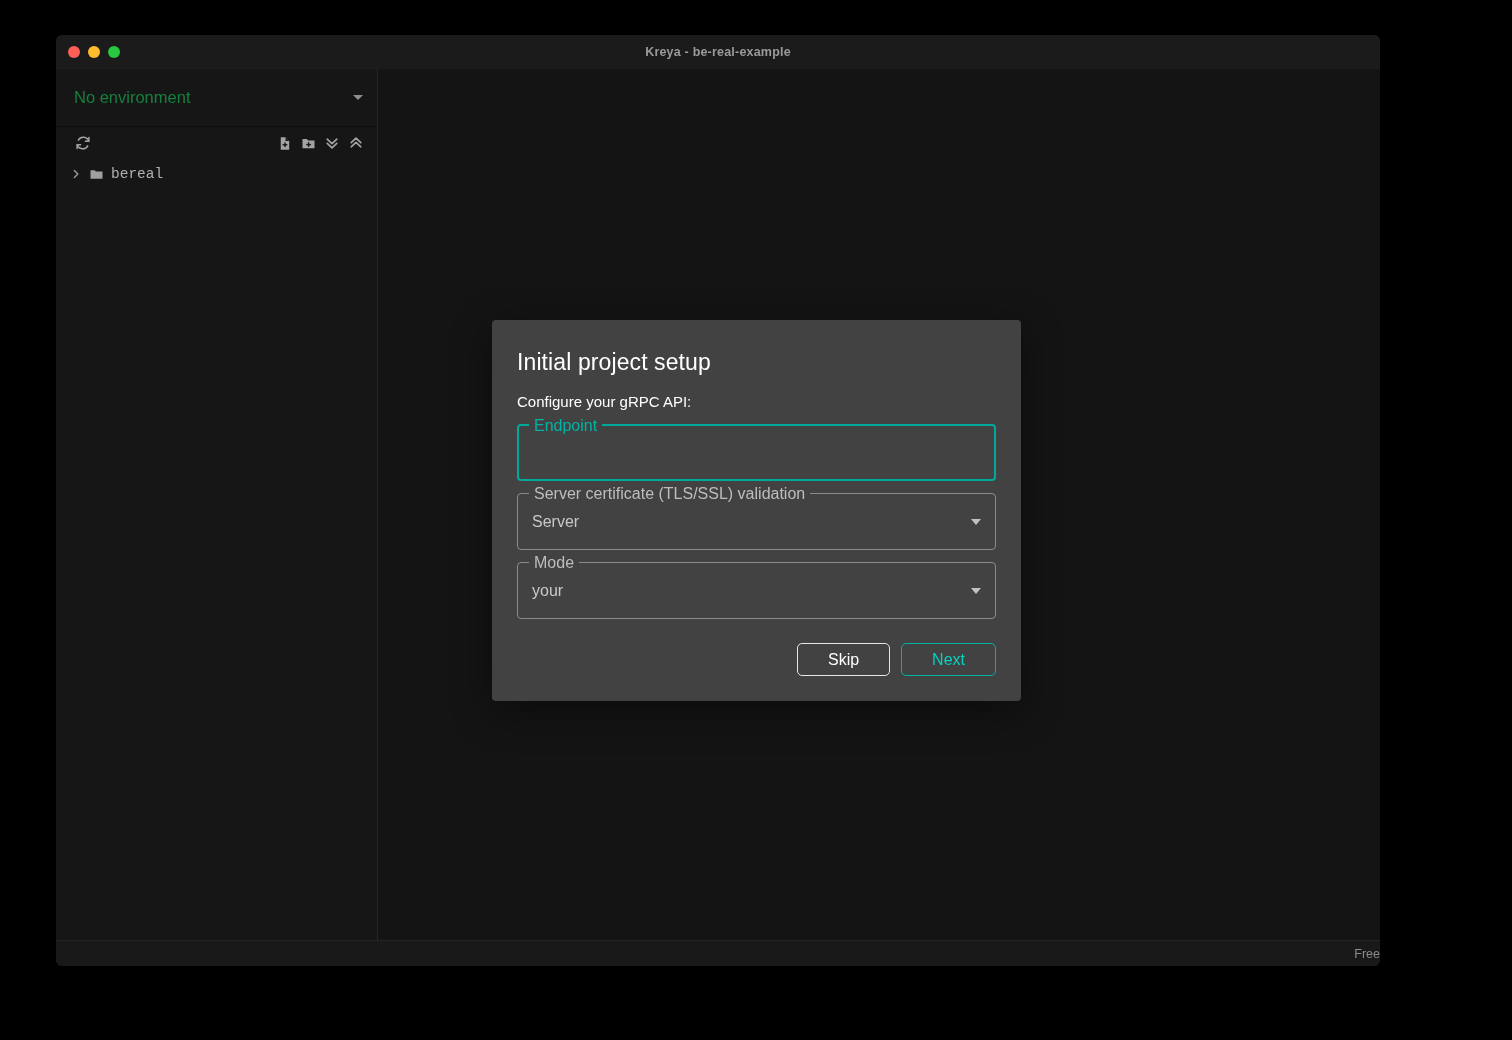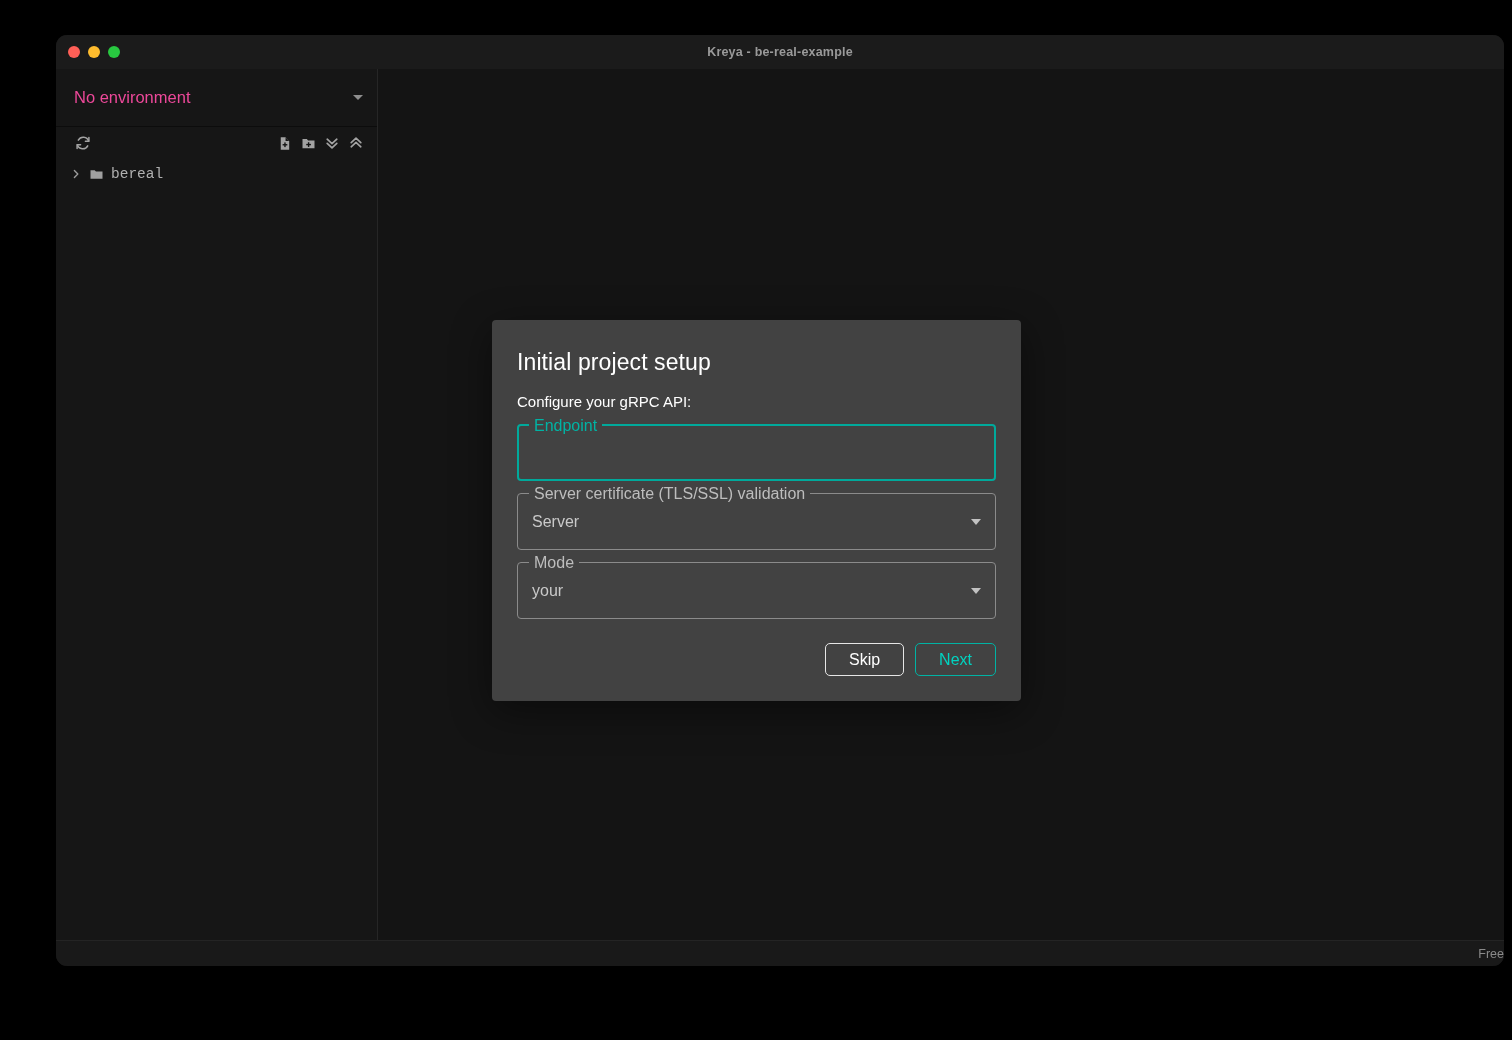--- a/index.html
+++ b/index.html
@@ -10,24 +10,24 @@
     background: #000000;
     font-family: "Liberation Sans", sans-serif;
     overflow: hidden;
   }
 
   
   #app-window {
     position: absolute;
     left: 56px;
     top: 35px;
-    width: 1448px;
+    width: 1324px;
     height: 931px;
     background: #141414;
-    border-radius: 11px;
+    border-radius: 6px;
     overflow: hidden;
     box-shadow: 0 18px 60px rgba(0,0,0,0.85);
     display: flex;
     flex-direction: column;
   }
 
   
   #titlebar {
     position: relative;
     height: 34px;
@@ -88,21 +88,21 @@
     flex: 0 0 58px;
     display: flex;
     align-items: center;
     padding: 0 14px 0 18px;
     border-bottom: 1px solid #0c0c0c;
     cursor: pointer;
   }
   #env-label {
     flex: 1 1 auto;
     font-size: 16.5px;
-    color: #ec4899;
+    color: #15803d;
     white-space: nowrap;
     overflow: hidden;
     text-overflow: ellipsis;
   }
   .caret-down {
     width: 0; height: 0;
     border-left: 5px solid transparent;
     border-right: 5px solid transparent;
     border-top: 5.5px solid #8e8e8e;
     flex: 0 0 auto;
@@ -239,21 +239,21 @@
 
   #dialog-actions {
     display: flex;
     justify-content: flex-end;
     gap: 11px;
     margin-top: 24px;
   }
   .dlg-btn {
     min-width: 50px;
     height: 33px;
-    padding: 0 23px;
+    padding: 0 30px;
     background: transparent;
     border-radius: 5px;
     font-size: 16px;
     font-family: "Liberation Sans", sans-serif;
     cursor: pointer;
     line-height: 31px;
     text-align: center;
   }
   .dlg-btn.secondary {
     border: 1px solid #e6e6e6;

